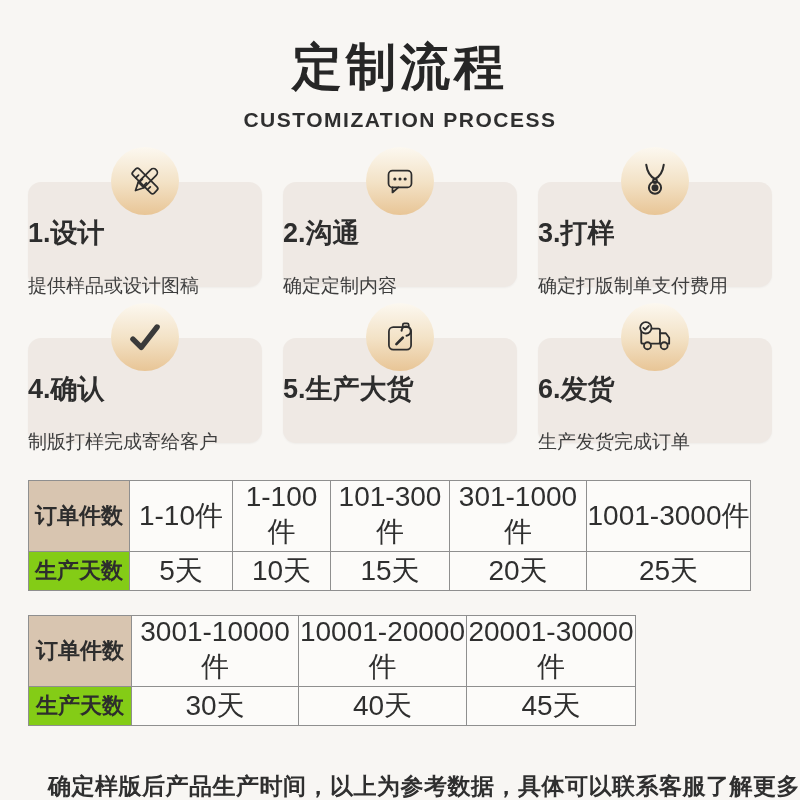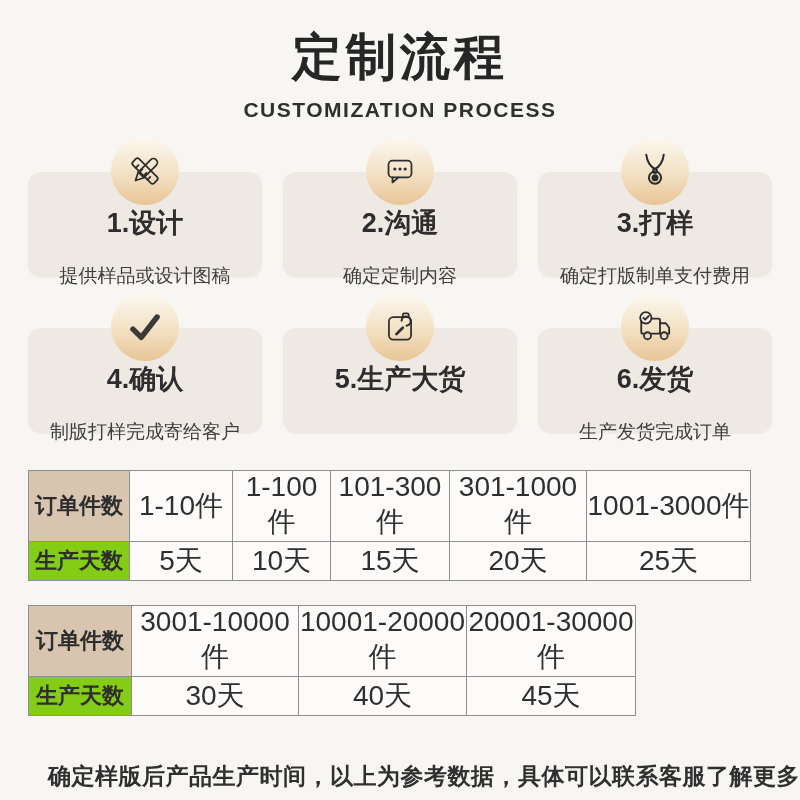--- a/index.html
+++ b/index.html
@@ -7,40 +7,40 @@
   body {
     width:800px; height:800px;
     background:#f8f6f3;
     font-family:"Liberation Sans","DejaVu Sans",sans-serif;
     color:#2d2d2d;
     overflow:hidden;
   }
   .page { width:800px; height:800px; }
 
   
-  .hdr { text-align:center; padding-top:24px; }
+  .hdr { text-align:center; padding-top:34px; }
   .title { font-size:50px; font-weight:800; letter-spacing:4px; color:#262626; }
   .subtitle { margin-top:7px; font-size:21px; font-weight:600; letter-spacing:1.5px; color:#2f2f2f; }
 
   
   .cards {
     width:744px; margin:15px auto 0 auto;
     display:grid; grid-template-columns:repeat(3,234px);
     column-gap:21px; row-gap:16px;
   }
   .card-wrap { position:relative; padding-top:35px; height:140px; }
   .icon-circle {
     position:absolute; top:0; left:50%; transform:translateX(-50%);
     width:68px; height:68px; border-radius:50%;
     background:linear-gradient(180deg,#fcf8f0 0%,#f3e2c6 52%,#e8c596 100%);
     display:flex; align-items:center; justify-content:center; z-index:2;
   }
   .card {
     background:#efe9e4; border-radius:13px; height:105px;
-    padding-top:33px; text-align:center;
+    padding-top:33px; 
     box-shadow:0 1px 2px rgba(0,0,0,0.04);
   }
   .card-title { font-size:27px; font-weight:700; color:#2d2d2d; }
   .card-desc { margin-top:22px; font-size:19px; color:#3e3e3e; }
 
   
   table { border-collapse:collapse; margin-left:28px; table-layout:fixed; }
   .t1 { margin-top:37px; }
   .t2 { margin-top:24px; }
   th,td { border:1.6px solid #8f8f8f; height:34px; text-align:center; vertical-align:middle; padding:0; }

